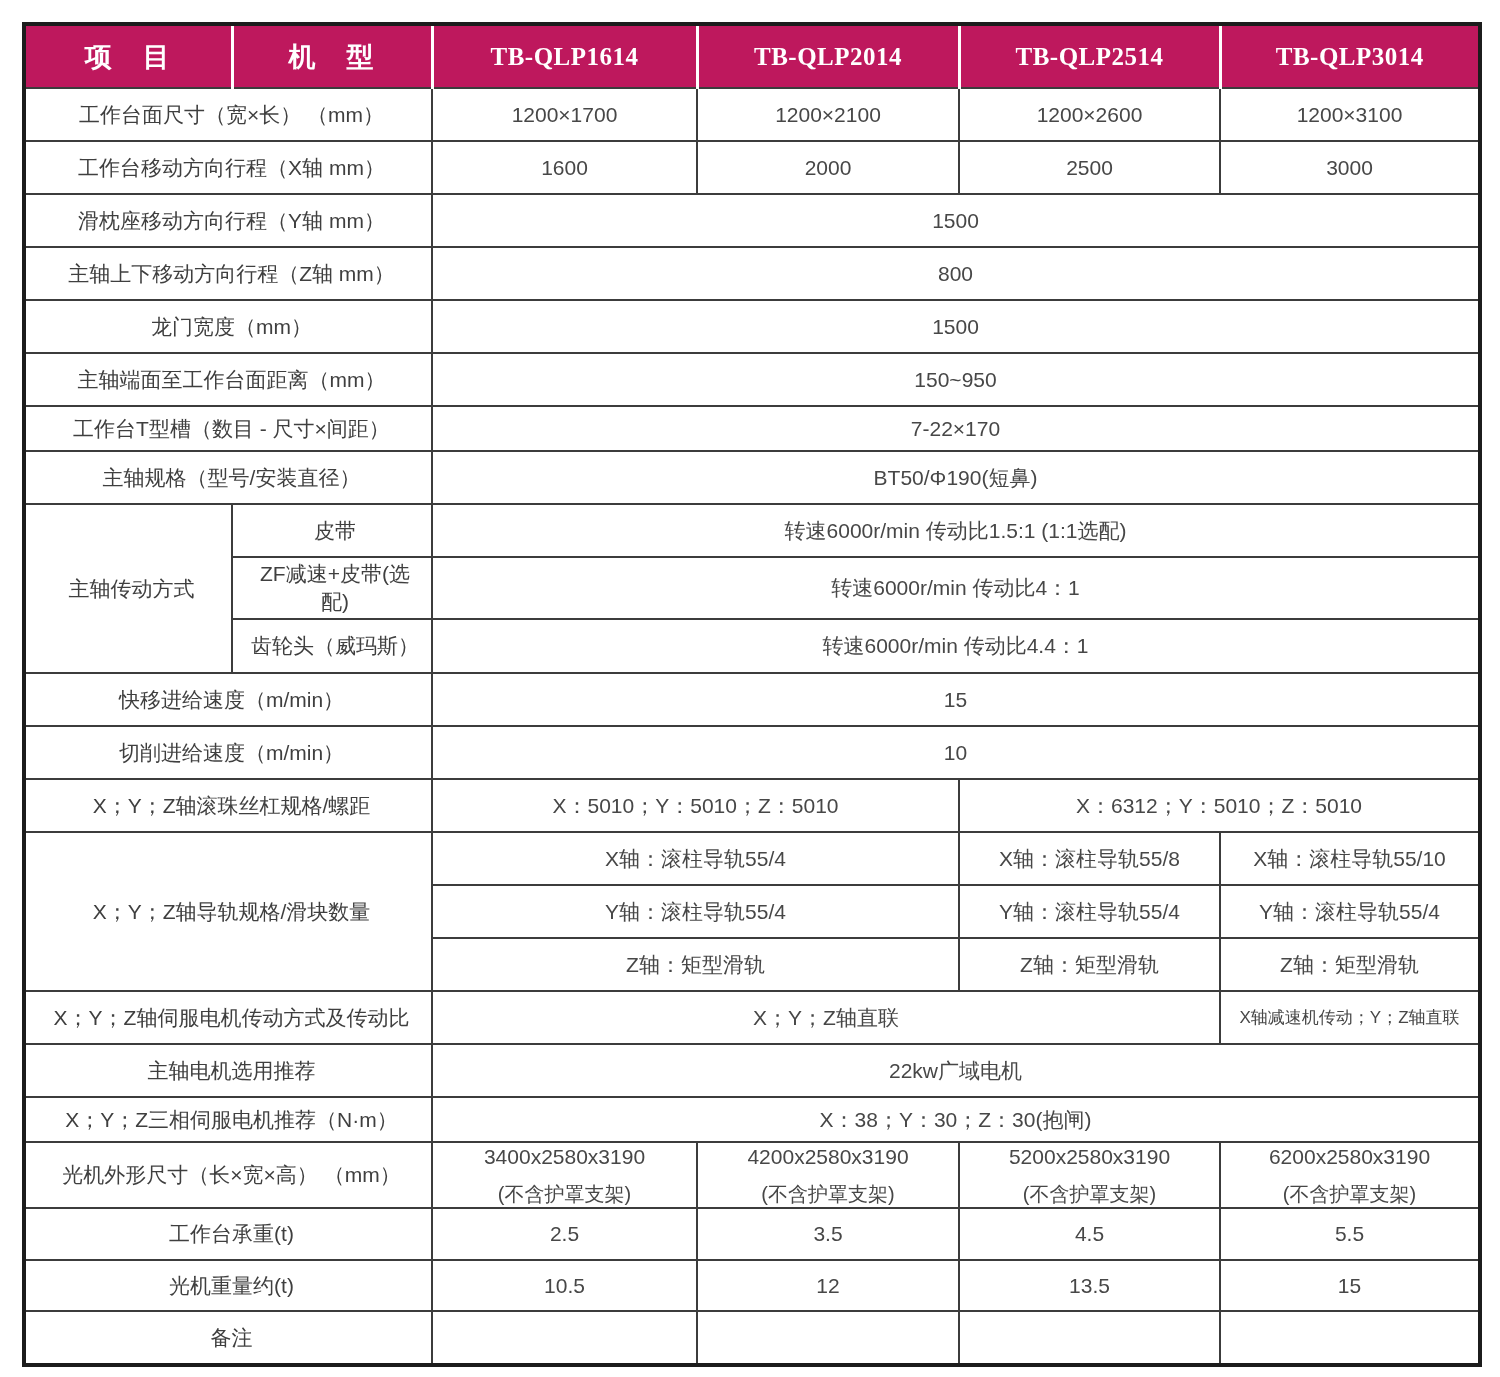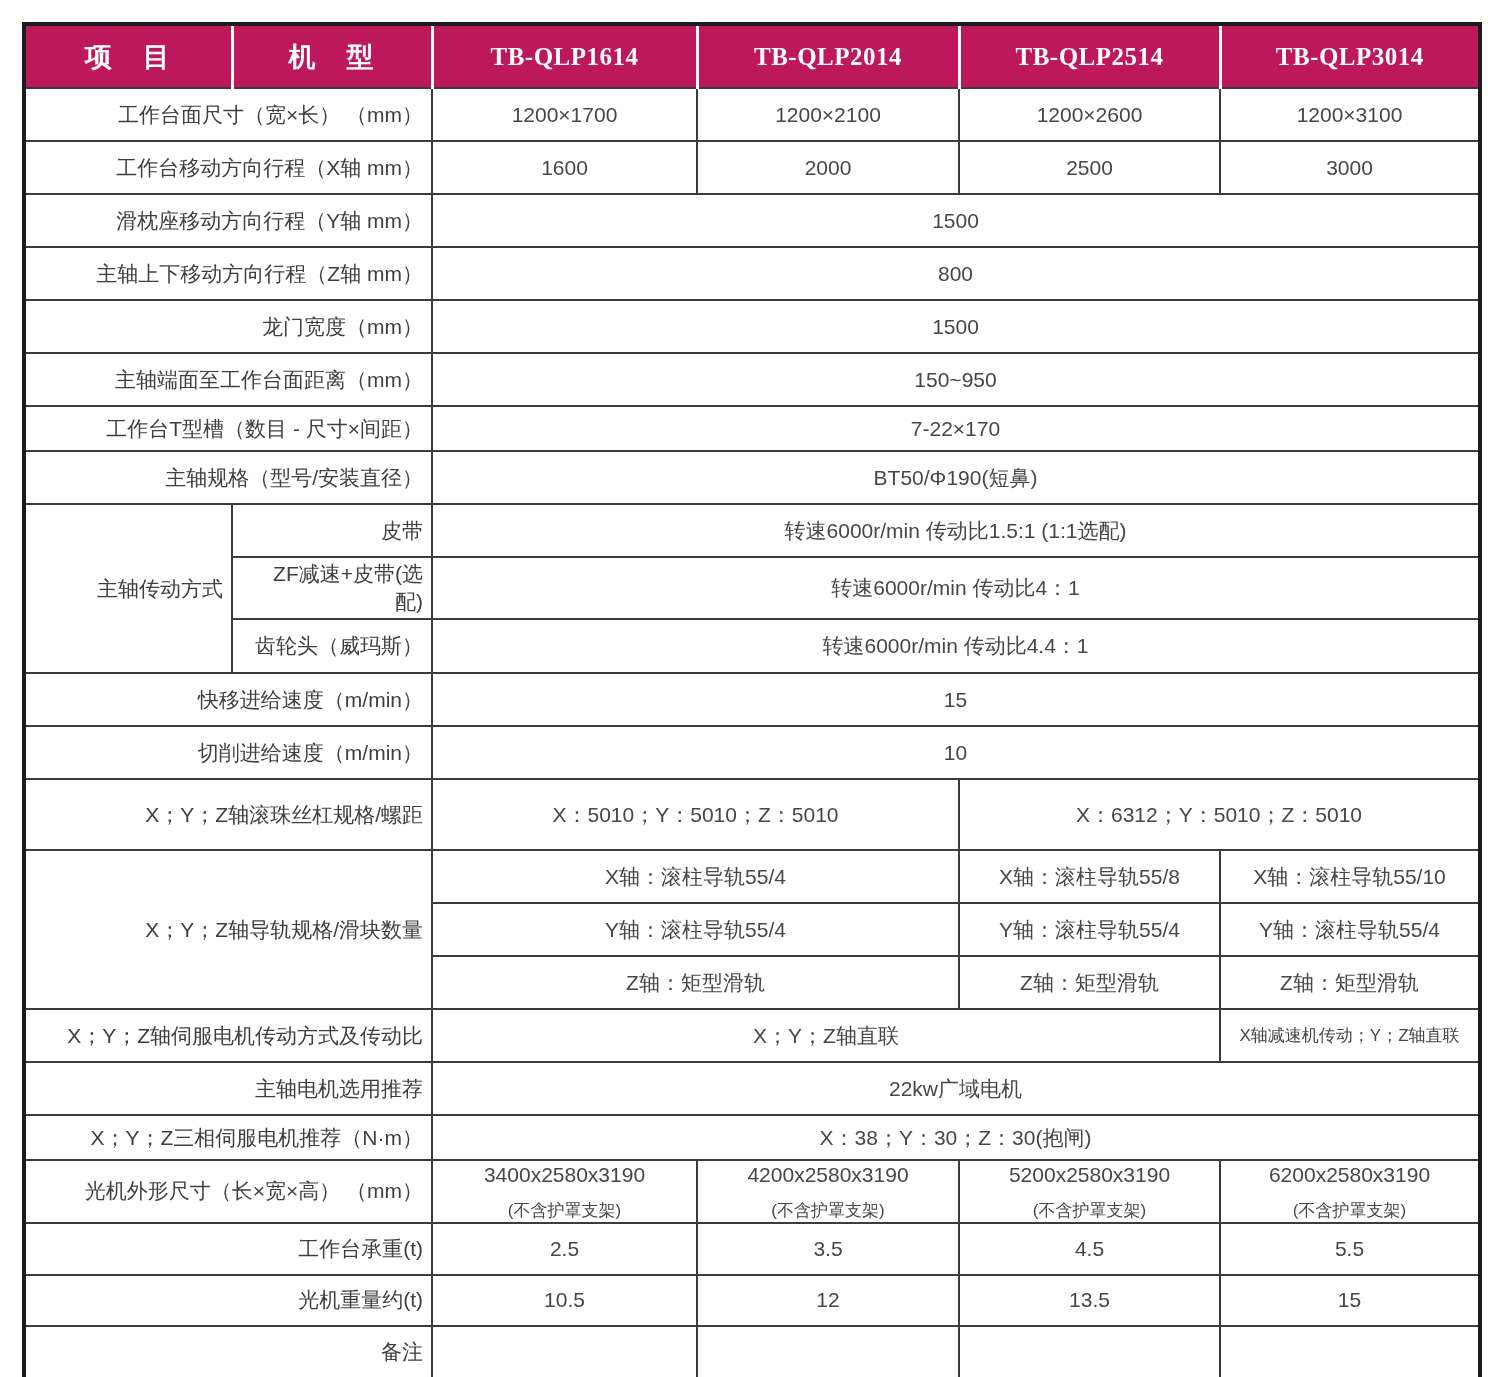--- a/index.html
+++ b/index.html
@@ -33,35 +33,35 @@
     text-align:center;
   }
   th.cn-head{font-size:27px;letter-spacing:2px;}
   th.model-head{
     font-family:"Liberation Serif","DejaVu Serif",serif;
     font-size:25px;
     letter-spacing:0.5px;
   }
   
   td.label{
-    text-align:right;
+    text-align:center;
     padding:2px 8px 2px 14px;
     color:#3f3f3f;
     font-size:21px;
     vertical-align:middle;
   }
   td.val{
     text-align:center;
     color:#474747;
     font-size:21px;
     vertical-align:middle;
     padding:2px 4px;
   }
   td.val .note{
-    font-size:17px;
+    font-size:20px;
     line-height:1.05;
     display:block;
     margin-top:15px;
   }
   td.val .main{display:block;line-height:1.15;}
   td.small-val{font-size:17px;padding:2px 2px;}
 </style>
 </head>
 <body>
 
@@ -149,21 +149,21 @@
   <tr style="height:53px">
     <td class="label" colspan="2">快移进给速度（m/min）</td>
     <td class="val" colspan="4">15</td>
   </tr>
 
   <tr style="height:53px">
     <td class="label" colspan="2">切削进给速度（m/min）</td>
     <td class="val" colspan="4">10</td>
   </tr>
 
-  <tr style="height:71px">
+  <tr style="height:53px">
     <td class="label" colspan="2">X；Y；Z轴滚珠丝杠规格/螺距</td>
     <td class="val" colspan="2">X：5010；Y：5010；Z：5010</td>
     <td class="val" colspan="2">X：6312；Y：5010；Z：5010</td>
   </tr>
 
   <tr style="height:53px">
     <td class="label" colspan="2" rowspan="3">X；Y；Z轴导轨规格/滑块数量</td>
     <td class="val" colspan="2">X轴：滚柱导轨55/4</td>
     <td class="val">X轴：滚柱导轨55/8</td>
     <td class="val">X轴：滚柱导轨55/10</td>

